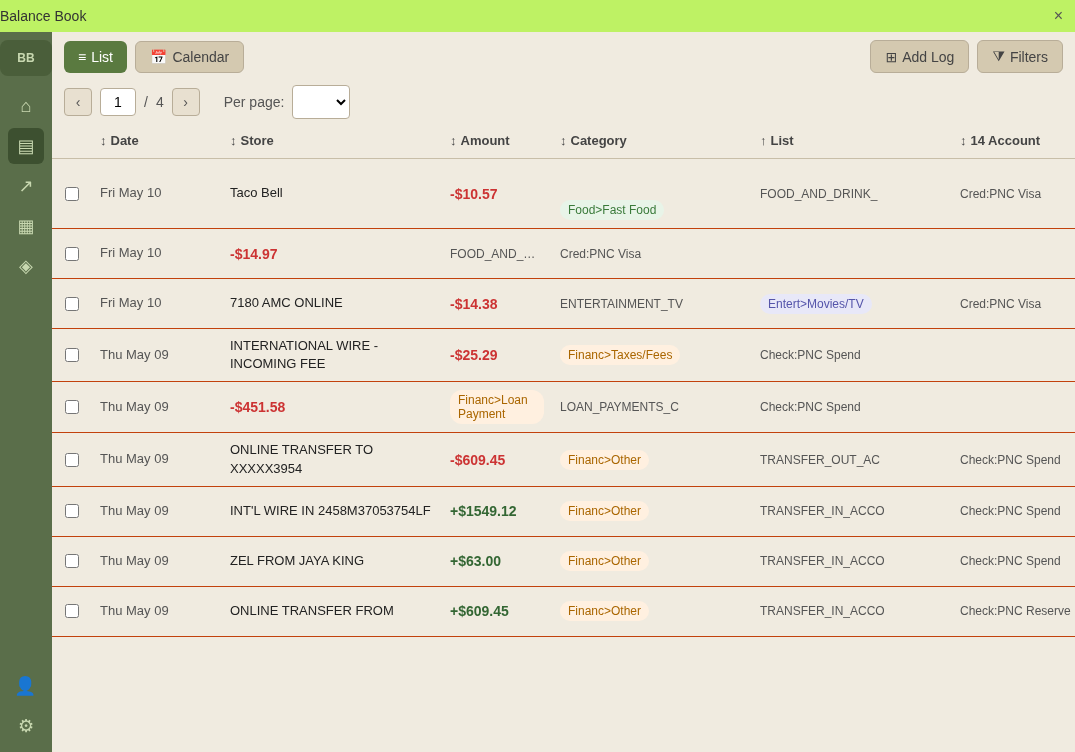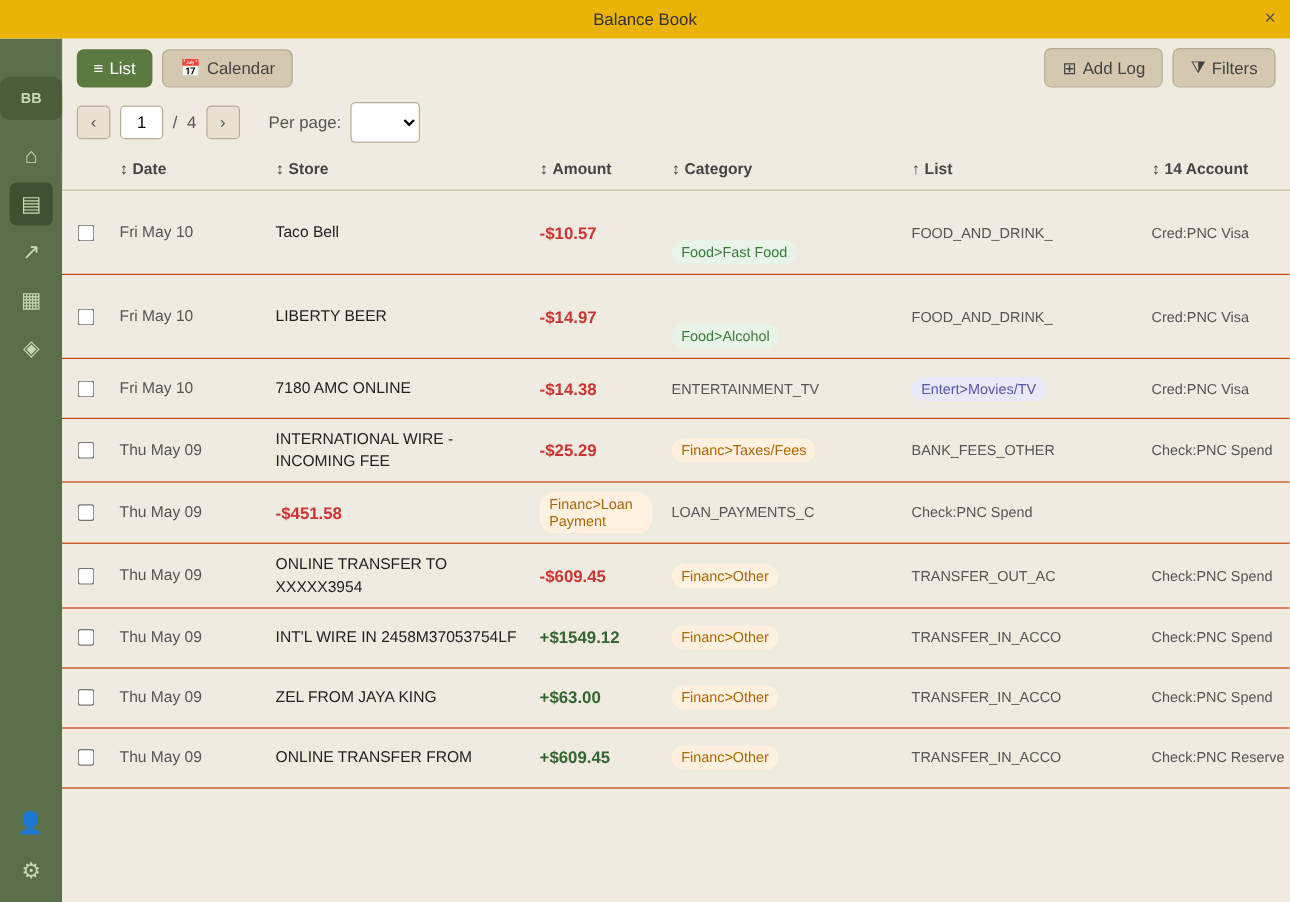--- a/index.html
+++ b/index.html
@@ -8,24 +8,23 @@
       background: #e8e0d0;
       width: 1075px;
       height: 752px;
       overflow: hidden;
       display: flex;
       flex-direction: column;
     }
 
     
     .title-bar {
-      background: #eab308;
-      display: flex;
-      align-items: center;
-      justify-content: center;
+      background: #bef264;
+      display: flex;
+      align-items: center;
       height: 32px;
       position: relative;
       flex-shrink: 0;
     }
     .title-bar-title {
       font-size: 14px;
       font-weight: 500;
       color: #333;
     }
     .title-bar-close {
@@ -63,21 +62,20 @@
       height: 36px;
       background: #4a5e3a;
       border-radius: 8px;
       display: flex;
       align-items: center;
       justify-content: center;
       color: #c8d8b0;
       font-size: 12px;
       font-weight: bold;
       margin-bottom: 8px;
-      margin-top: 24px;
     }
     .sidebar-icon {
       width: 36px;
       height: 36px;
       display: flex;
       align-items: center;
       justify-content: center;
       border-radius: 6px;
       color: #c8d8b0;
       font-size: 18px;
@@ -399,25 +397,21 @@
         <span class="category-badge badge-food">Food&gt;Fast Food</span>
       </div>
       <div class="cell cell-type">FOOD_AND_DRINK_</div>
       <div class="cell cell-account">Cred:PNC Visa</div>
     </div>
         <div class="table-row">
       <div class="cell cell-checkbox">
         <input type="checkbox" style="">
       </div>
       <div class="cell cell-date">Fri May 10</div>
-      <div class="cell cell-store">LIBERTY BEER</div>
       <div class="cell cell-amount-neg">-$14.97</div>
-      <div class="cell">
-        <span class="category-badge badge-food">Food&gt;Alcohol</span>
-      </div>
       <div class="cell cell-type">FOOD_AND_DRINK_</div>
       <div class="cell cell-account">Cred:PNC Visa</div>
     </div>
         <div class="table-row">
       <div class="cell cell-checkbox">
         <input type="checkbox" style="">
       </div>
       <div class="cell cell-date">Fri May 10</div>
       <div class="cell cell-store">7180 AMC ONLINE</div>
       <div class="cell cell-amount-neg">-$14.38</div>
@@ -430,21 +424,20 @@
         <div class="table-row">
       <div class="cell cell-checkbox">
         <input type="checkbox" style="">
       </div>
       <div class="cell cell-date">Thu May 09</div>
       <div class="cell cell-store">INTERNATIONAL WIRE - INCOMING FEE</div>
       <div class="cell cell-amount-neg">-$25.29</div>
       <div class="cell">
         <span class="category-badge badge-financ">Financ&gt;Taxes/Fees</span>
       </div>
-      <div class="cell cell-type">BANK_FEES_OTHER</div>
       <div class="cell cell-account">Check:PNC Spend</div>
     </div>
         <div class="table-row">
       <div class="cell cell-checkbox">
         <input type="checkbox" style="">
       </div>
       <div class="cell cell-date">Thu May 09</div>
       <div class="cell cell-amount-neg">-$451.58</div>
       <div class="cell">
         <span class="category-badge badge-financ">Financ&gt;Loan Payment</span>

